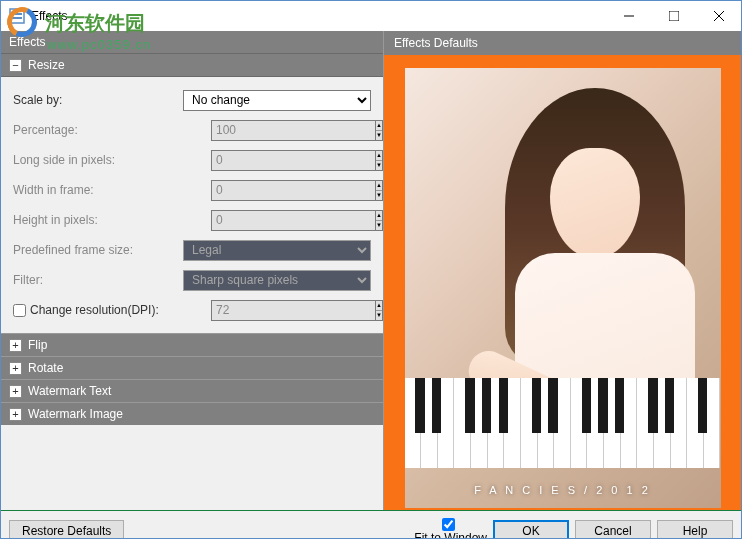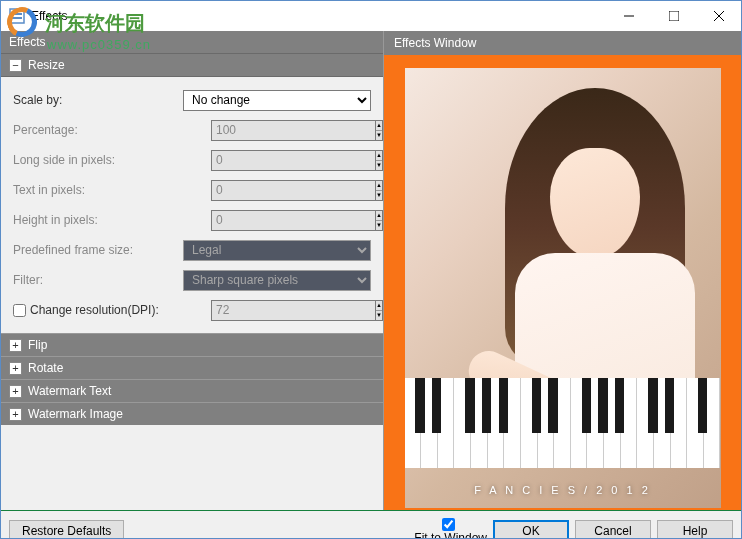--- a/index.html
+++ b/index.html
@@ -156,21 +156,21 @@
           <div class="spinner">
             <input type="text" disabled="" value="0" style="">
             <div class="spin-btns">
                 <div class="spin-btn">▲</div>
                 <div class="spin-btn">▼</div>
               </div>
           </div>
         </div>
       </div>
       <div class="form-row">
-        <label class="disabled">Text in pixels:</label>
+        <label class="disabled">Width in frame:</label>
         <div class="control">
           <div class="spinner">
             <input type="text" disabled="" value="0" style="">
             <div class="spin-btns">
                 <div class="spin-btn">▲</div>
                 <div class="spin-btn">▼</div>
               </div>
           </div>
         </div>
       </div>
@@ -235,21 +235,21 @@
     </div>
     <div class="collapsed-section">
       <span class="toggle">+</span>
       <span>Watermark Image</span>
     </div>
 
     <div class="left-spacer"></div>
   </div>
 
   <div class="right-panel">
-    <div class="preview-header">Effects Window</div>
+    <div class="preview-header">Effects Defaults</div>
     <div class="preview-area">
       <div class="preview-img">
         <div class="figure">
           <div class="hair"></div>
           <div class="face"></div>
           <div class="body"></div>
           <div class="arm"></div>
         </div>
         <div class="keys">
           <div class="key black"></div>

